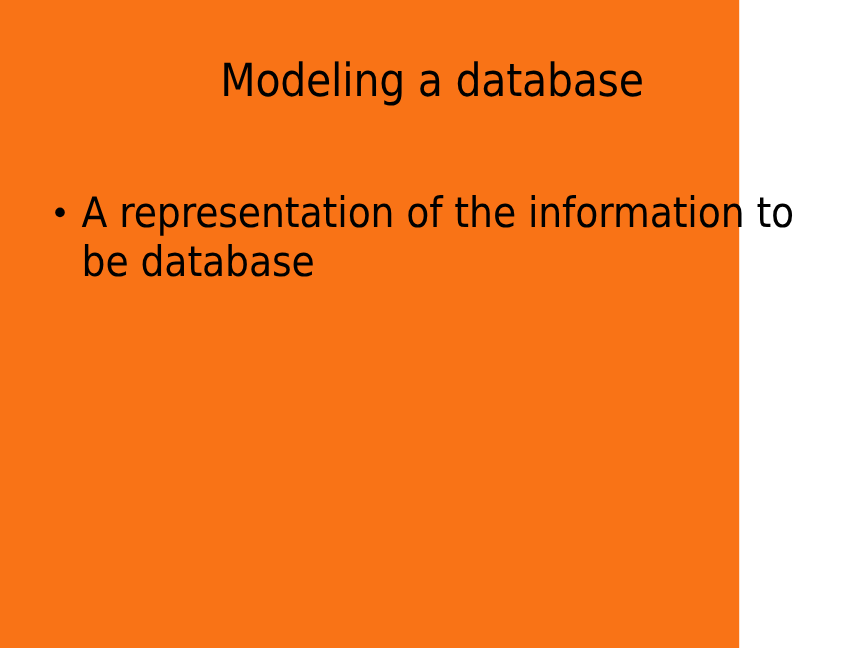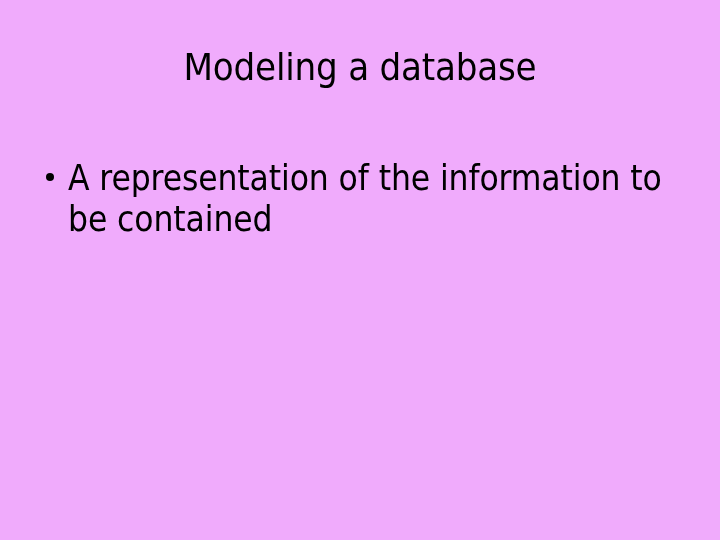--- a/index.html
+++ b/index.html
@@ -9,23 +9,23 @@
   body {
     width: 720px;
     height: 540px;
     background: #ffffff;
     font-family: "DejaVu Sans Condensed", "Liberation Sans Narrow", "Liberation Sans", sans-serif;
     overflow: hidden;
   }
 
   .slide {
     position: relative;
-    width: 720px;
+    width: 616px;
     height: 540px;
-    background: #f0abfc;
+    background: #f97316;
     box-sizing: border-box;
   }
 
   .slide-title {
     position: absolute;
     left: 0;
     top: 44px;
     width: 720px;
     text-align: center;
     font-size: 38px;
@@ -77,20 +77,20 @@
 <body>
 
 <div class="slide">
 
   <div class="slide-title">Modeling a database</div>
 
   <div class="body-block">
 
     <div class="bullet-item">
       <span class="bullet-dot"></span>
-      <span class="bullet-text">A representation of the information to be contained</span>
+      <span class="bullet-text">A representation of the information to be database</span>
     </div>
 
 
 
   </div>
 
 </div>
 
 </body></html>

